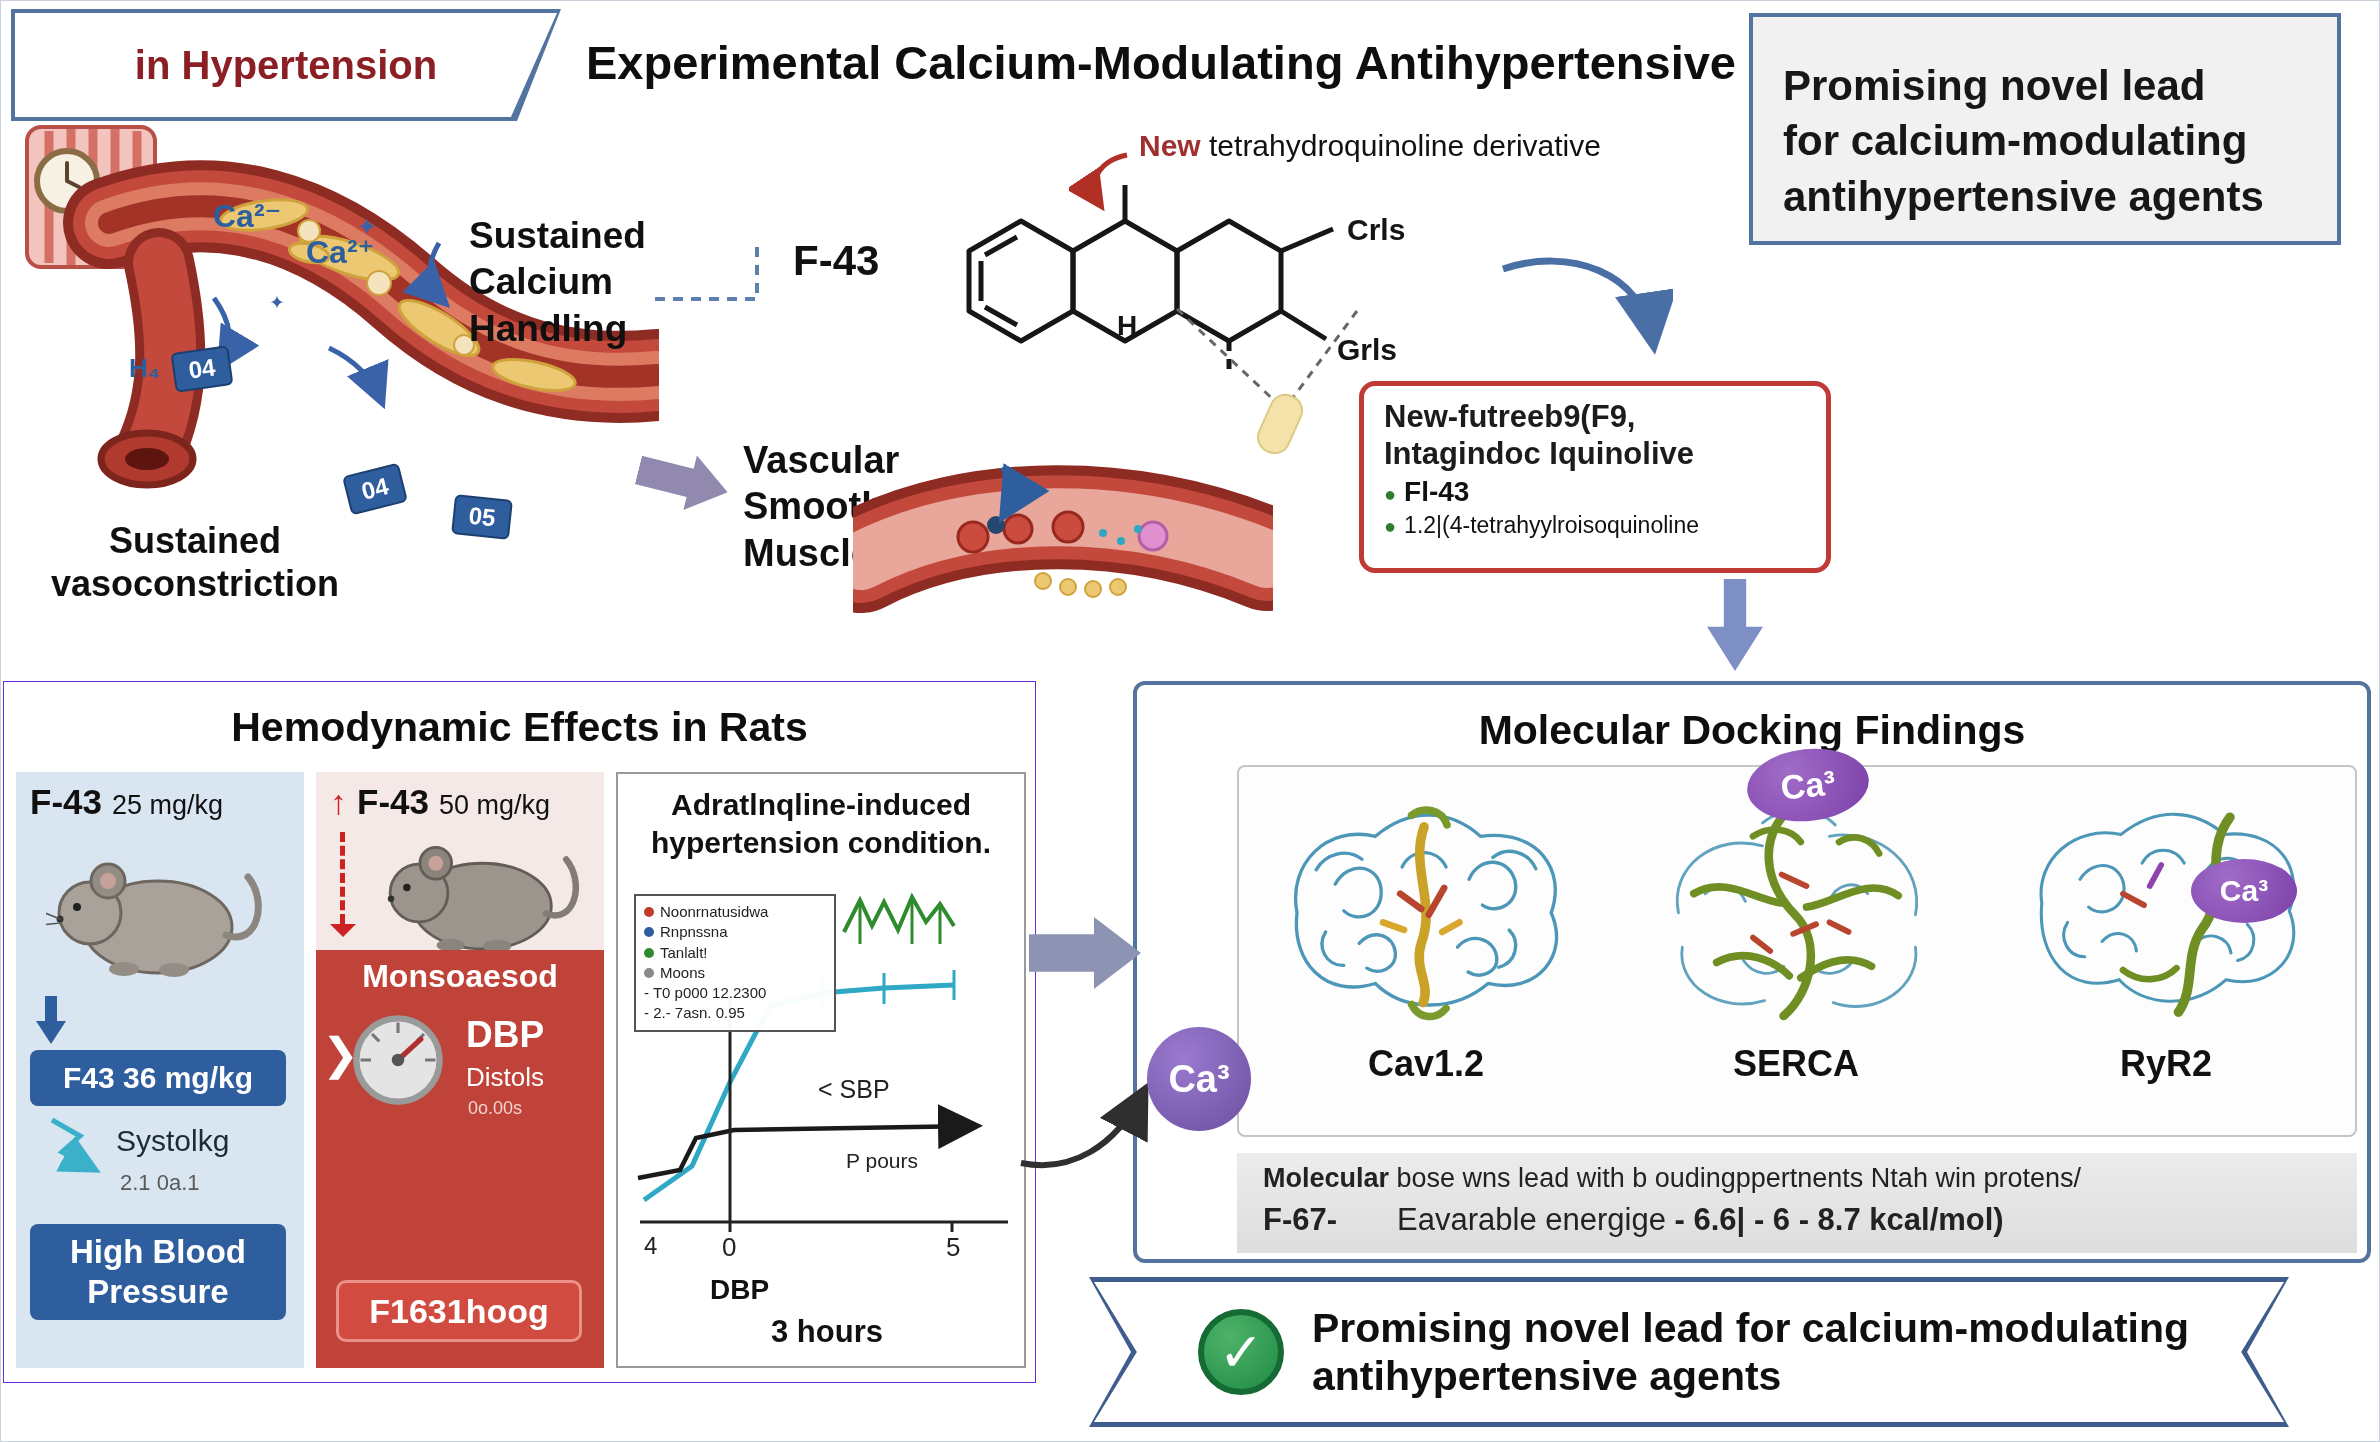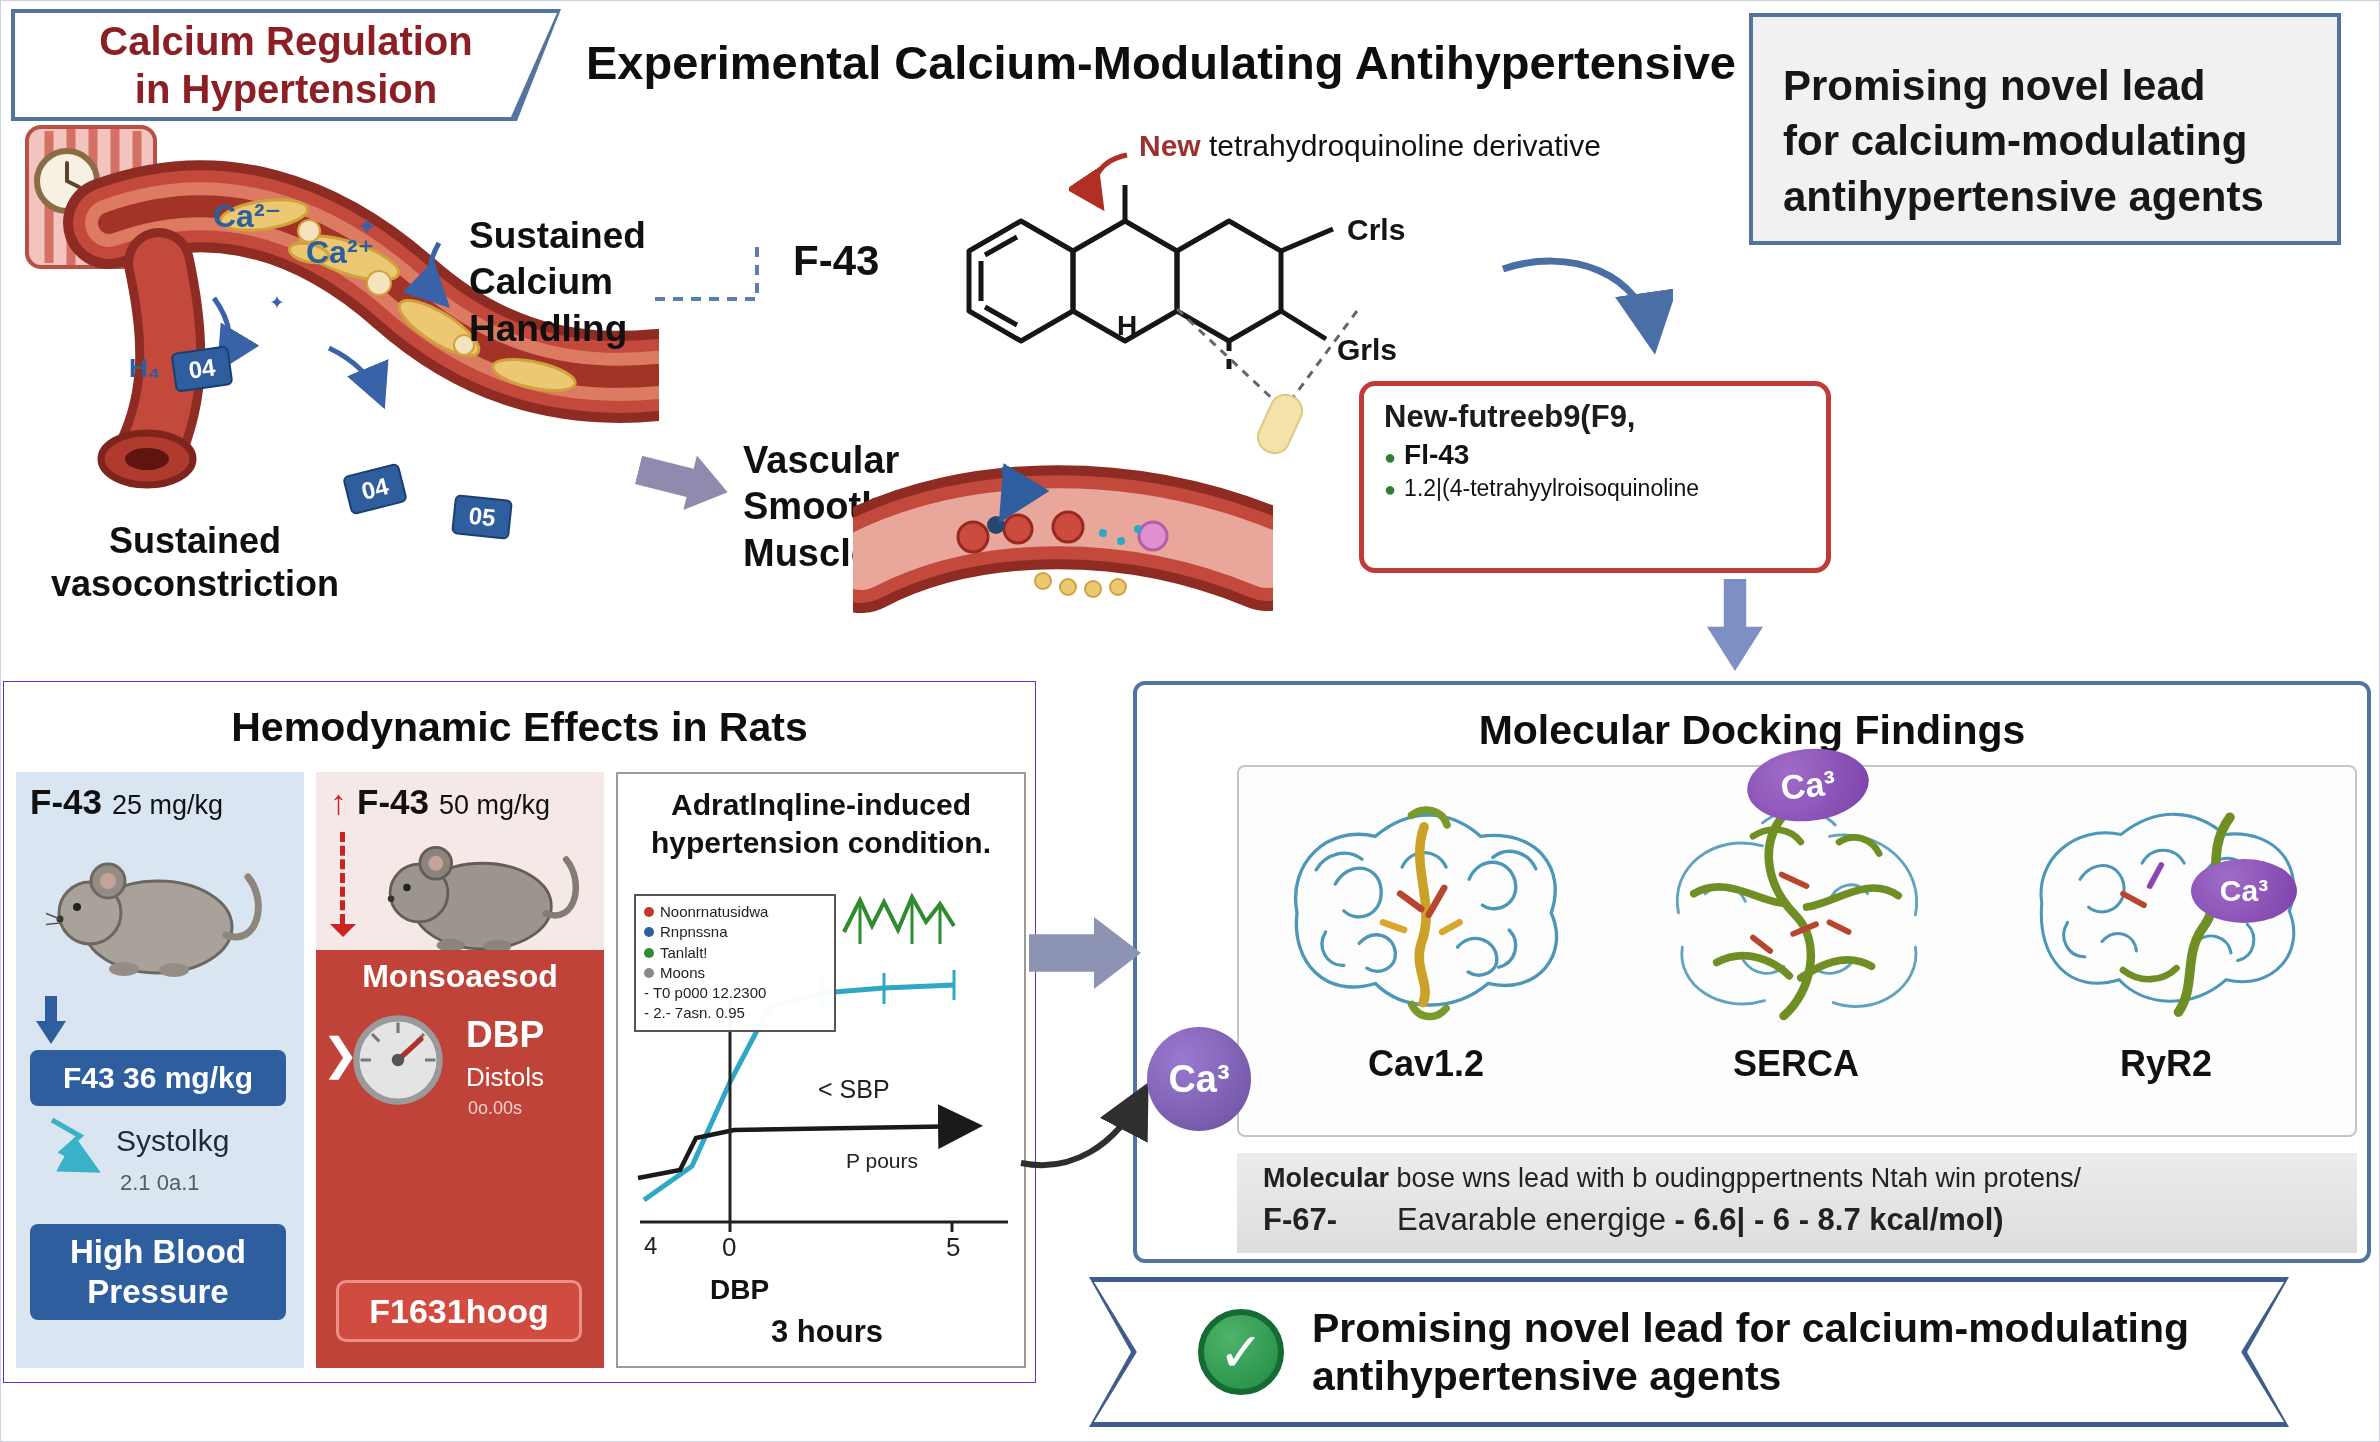--- a/index.html
+++ b/index.html
@@ -101,21 +101,20 @@
     display:flex; align-items:center; justify-content:center; flex:0 0 auto; }
   #conclusion .txt div { font-weight:bold; font-size:41px; line-height:1.18; color:#101010; }
 </style>
 </head>
 <body>
 
 <div id="canvas">
 
   <div class="abs" id="left-banner">
     <div class="inner">
-      <div>Calcium Regulation</div>
       <div>in Hypertension</div>
     </div>
   </div>
   <div class="abs" id="main-title">Experimental Calcium-Modulating Antihypertensive</div>
   <div class="abs" id="right-box">
     <div>Promising novel lead</div>
     <div>for calcium-modulating</div>
     <div>antihypertensive agents</div>
   </div>
 
@@ -254,20 +253,21 @@
     <path d="M58,12 C28,18 18,42 30,60" fill="none" stroke="#b03026" stroke-width="5" marker-end="url(#mRed)"></path>
   </svg>
 
   <svg class="abs" style="left:1160px; top:300px;" width="220" height="120" viewBox="0 0 220 120">
     <path d="M16,8 L118,104 M196,10 L128,102" fill="none" stroke="#666" stroke-width="3" stroke-dasharray="8 7"></path>
   </svg>
   <div class="abs yellow-pill" style="left:1262px; top:392px;"></div>
 
   <div class="abs" id="info-box">
     <div class="l1">New-futreeb9(F9,</div>
+    <div class="l2">Intagindoc Iquinolive</div>
     <div class="bullet">
       <span class="dot">●</span>
       <span class="b1">Fl-43</span>
     </div>
     <div class="bullet">
       <span class="dot">●</span>
       <span class="b2">1.2|(4-tetrahyylroisoquinoline</span>
     </div>
   </div>
 

